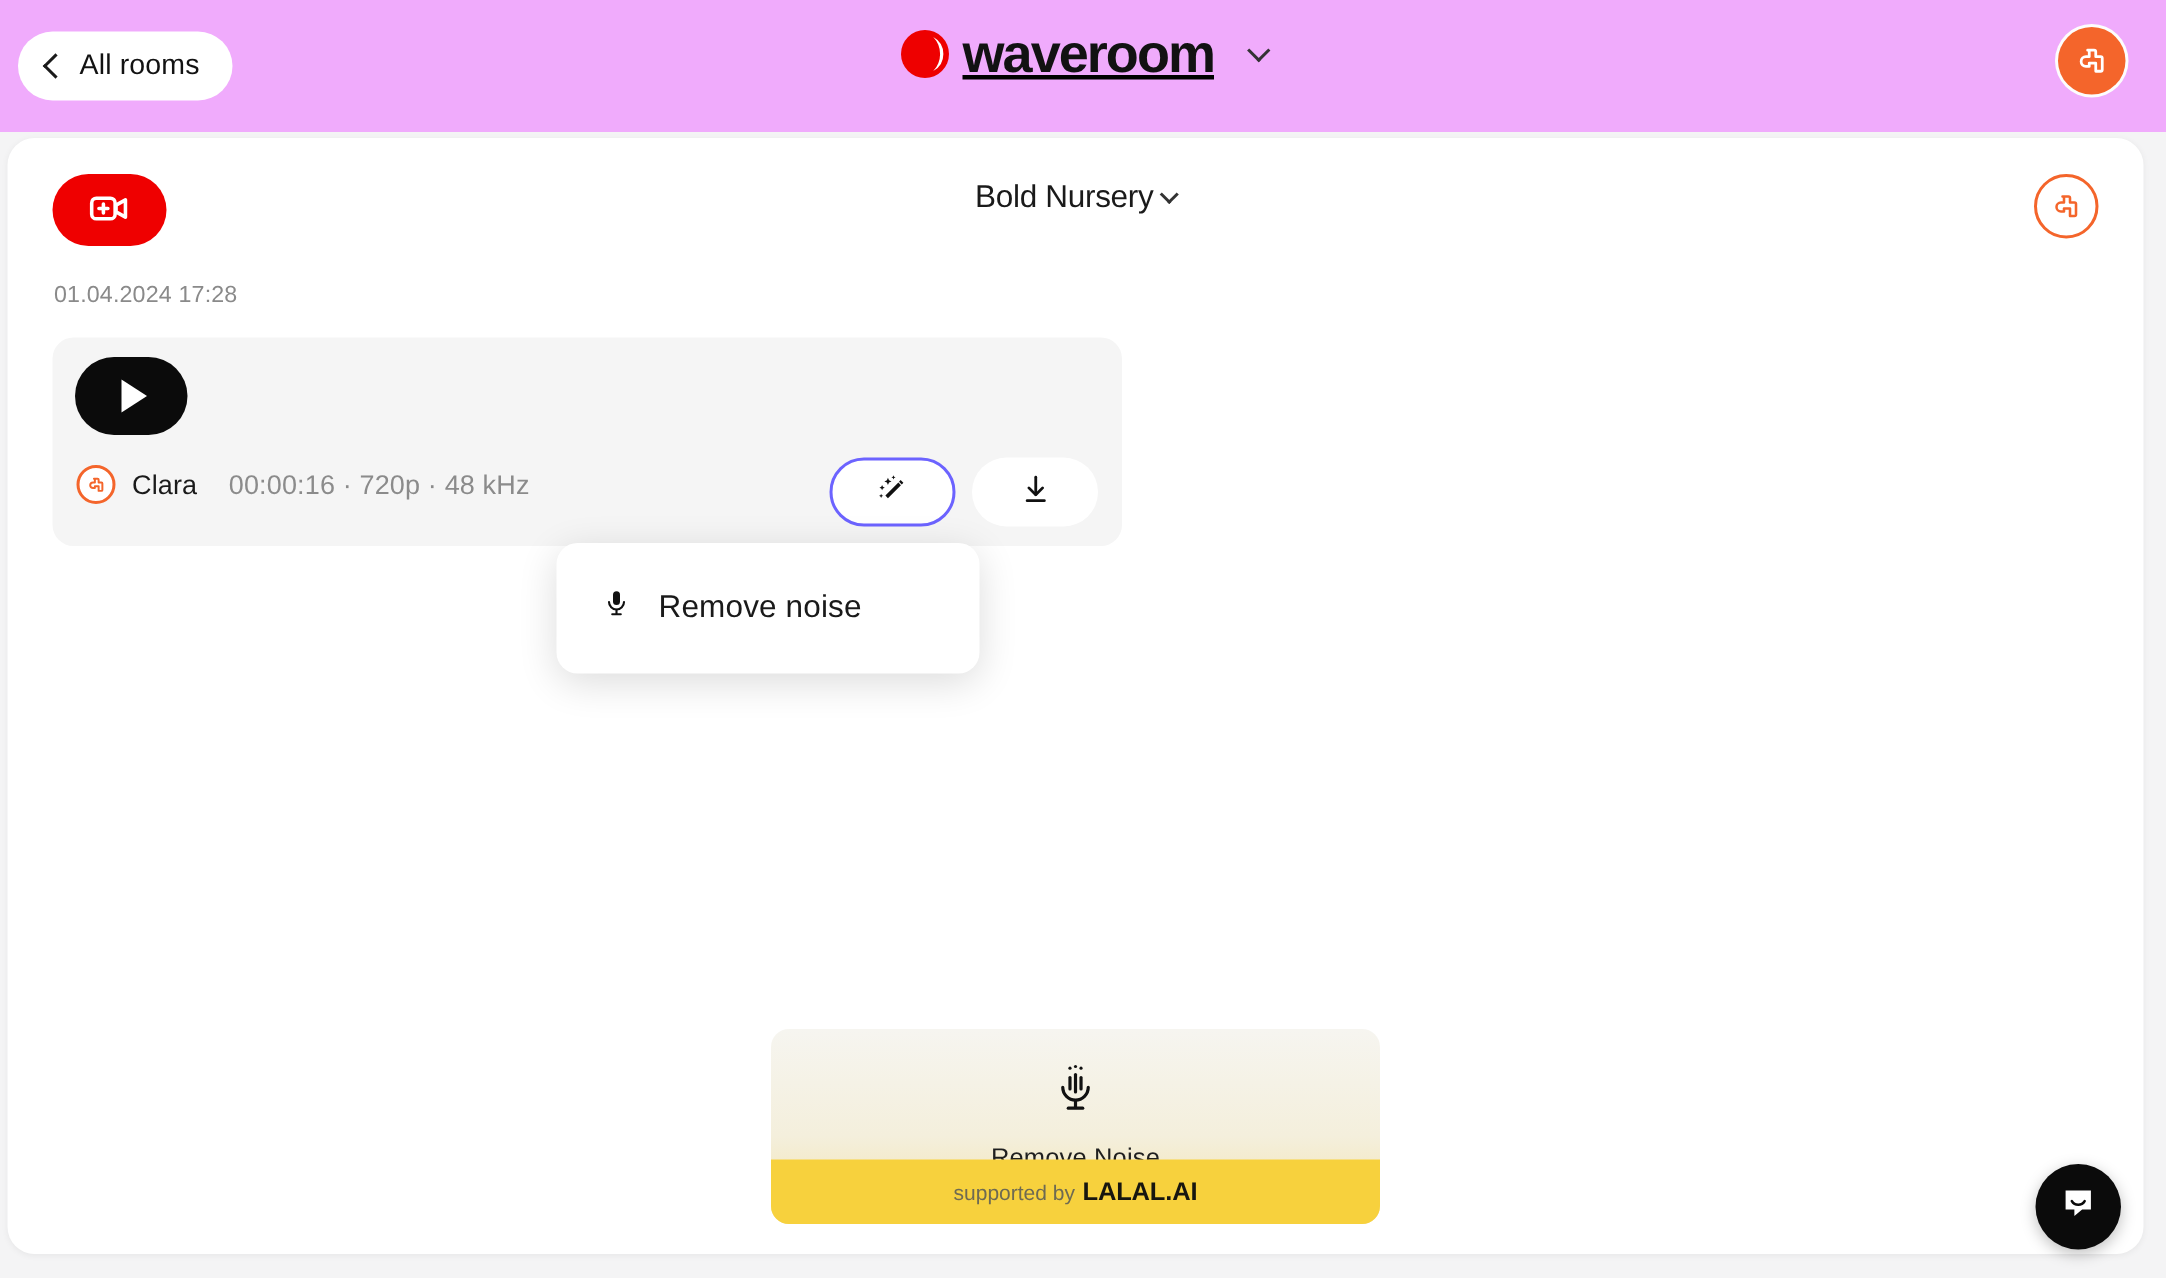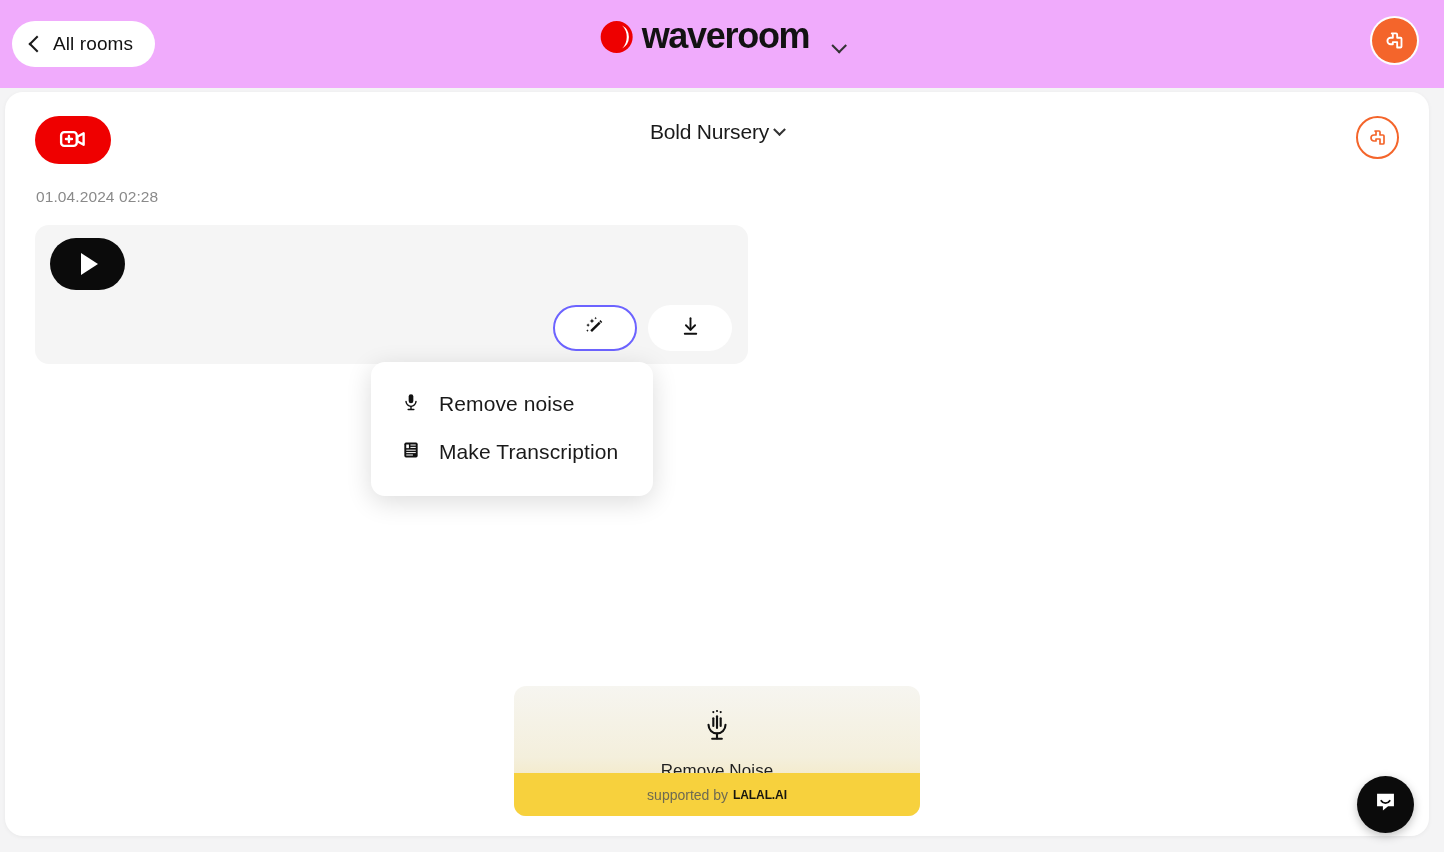--- a/index.html
+++ b/index.html
@@ -53,23 +53,24 @@
     transform: rotate(45deg);
     margin-left: 3px;
   }
 
   .brand {
     position: absolute;
     left: 50%;
     top: 18px;
     transform: translateX(-50%);
     display: flex;
-    align-items: flex-end;
+    align-items: center;
     gap: 14px;
     cursor: pointer;
+    text-decoration: underline;
   }
   .brand-mark {
     width: 34px;
     height: 34px;
     position: relative;
   }
   .brand-word {
     font-size: 36px;
     font-weight: bold;
     letter-spacing: -1.3px;
@@ -308,21 +309,21 @@
     left: 0; bottom: 0;
     width: 100%;
     height: 43px;
     background: #f7d13d;
     display: flex;
     align-items: center;
     justify-content: center;
     gap: 5px;
   }
   .promo-foot-a { font-size: 14px; color: #6e6a52; }
-  .promo-foot-b { font-size: 12px; color: #17160f; font-weight: bold; letter-spacing: -0.1px; text-align: right; }
+  .promo-foot-b { font-size: 17px; color: #17160f; font-weight: bold; letter-spacing: -0.1px; text-align: right; }
 
   
   .intercom {
     position: absolute;
     right: 30px;
     bottom: 19px;
     width: 57px;
     height: 57px;
     border-radius: 50%;
     background: #0b0b0b;
@@ -377,28 +378,37 @@
     <span class="room-title">Bold Nursery</span>
     <span class="chev-down sm"></span>
   </div>
 
   <div class="avatar panel-av">
     <svg width="24" height="24" viewBox="0 0 24 24" fill="none" stroke="#f4652b" stroke-width="1.7" stroke-linejoin="round">
       <path d="M9 5 h4 a1 1 0 0 1 1 1 v3 h3 a1 1 0 0 1 1 1 v7 a1 1 0 0 1 -1 1 h-3 v-5 h-4 v2 h-2 a3 3 0 0 1 0 -6 h2 v-3 a1 1 0 0 1 0 -1 z"></path>
     </svg>
   </div>
 
-  <div class="session-date">01.04.2024 02:28</div>
+  <div class="session-date">01.04.2024 17:28</div>
 
   <div class="media-card">
 
     <button class="play-btn">
       <span class="play-tri"></span>
     </button>
 
+    <div class="card-meta">
+      <span class="avatar card-av">
+        <svg width="15" height="15" viewBox="0 0 24 24" fill="none" stroke="#f4652b" stroke-width="2.1" stroke-linejoin="round">
+          <path d="M9 5 h4 a1 1 0 0 1 1 1 v3 h3 a1 1 0 0 1 1 1 v7 a1 1 0 0 1 -1 1 h-3 v-5 h-4 v2 h-2 a3 3 0 0 1 0 -6 h2 v-3 a1 1 0 0 1 0 -1 z"></path>
+        </svg>
+      </span>
+      <span class="speaker-name">Clara</span>
+      <span class="media-specs">00:00:16 · 720p · 48 kHz</span>
+    </div>
 
     <div class="card-actions">
       <button class="pill-btn active">
         <span>
           <svg width="26" height="26" viewBox="0 0 24 24" fill="#111">
             <path d="M15.6 7.1 l1.6 1.6 -8.0 8.0 -1.6 -1.6 z"></path>
             <path d="M17.0 5.6 l1.7 1.7 -1.0 1.0 -1.7 -1.7 z"></path>
             <path d="M9.2 4.2 l0.65 1.55 1.55 0.65 -1.55 0.65 -0.65 1.55 -0.65 -1.55 -1.55 -0.65 1.55 -0.65 z"></path>
             <path d="M5.6 8.6 l0.5 1.15 1.15 0.5 -1.15 0.5 -0.5 1.15 -0.5 -1.15 -1.15 -0.5 1.15 -0.5 z"></path>
             <path d="M12.6 2.6 l0.38 0.9 0.9 0.38 -0.9 0.38 -0.38 0.9 -0.38 -0.9 -0.9 -0.38 0.9 -0.38 z"></path>
@@ -425,34 +435,20 @@
         <svg width="20" height="22" viewBox="0 0 24 24" fill="none" stroke="#111" stroke-width="1.7" stroke-linecap="round">
           <rect x="9.2" y="2.6" width="5.6" height="11" rx="2.8" fill="#111" stroke="none"></rect>
           <path d="M6 11.2 a6 6 0 0 0 12 0"></path>
           <path d="M12 17.4 v3.4"></path>
           <path d="M8.6 21 h6.8"></path>
         </svg>
       </span>
       <span class="menu-item-label">Remove noise</span>
     </div>
 
-    <div class="menu-item">
-      <span>
-        <svg width="20" height="22" viewBox="0 0 24 24">
-          <rect x="4" y="3" width="16" height="18" rx="2" fill="#111"></rect>
-          <rect x="6.3" y="5.4" width="3.2" height="4.4" fill="#ffffff"></rect>
-          <rect x="11.3" y="5.4" width="6.4" height="1.2" fill="#ffffff"></rect>
-          <rect x="11.3" y="8.3" width="6.4" height="1.2" fill="#ffffff"></rect>
-          <rect x="6.3" y="11.6" width="11.4" height="1.2" fill="#ffffff"></rect>
-          <rect x="6.3" y="14.5" width="11.4" height="1.2" fill="#ffffff"></rect>
-          <rect x="6.3" y="17.4" width="8" height="1.2" fill="#ffffff"></rect>
-        </svg>
-      </span>
-      <span class="menu-item-label">Make Transcription</span>
-    </div>
   </div>
 
   <div class="promo">
     <div class="promo-actions">
 
       <div class="promo-action">
         <span>
           <svg width="34" height="36" viewBox="0 0 24 24" fill="none" stroke="#111" stroke-width="1.5" stroke-linecap="round">
             <circle cx="9.4" cy="2.2" r="0.75" fill="#111" stroke="none"></circle>
             <circle cx="12" cy="1.4" r="0.75" fill="#111" stroke="none"></circle>

